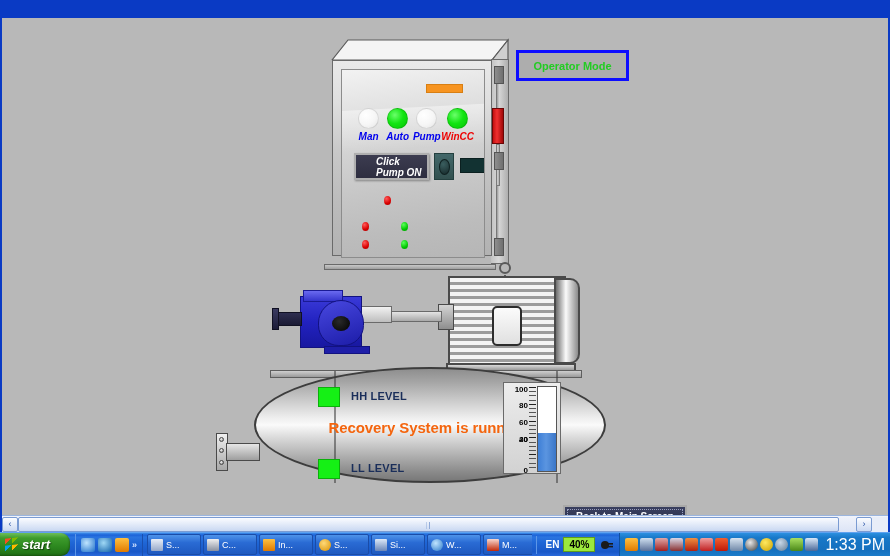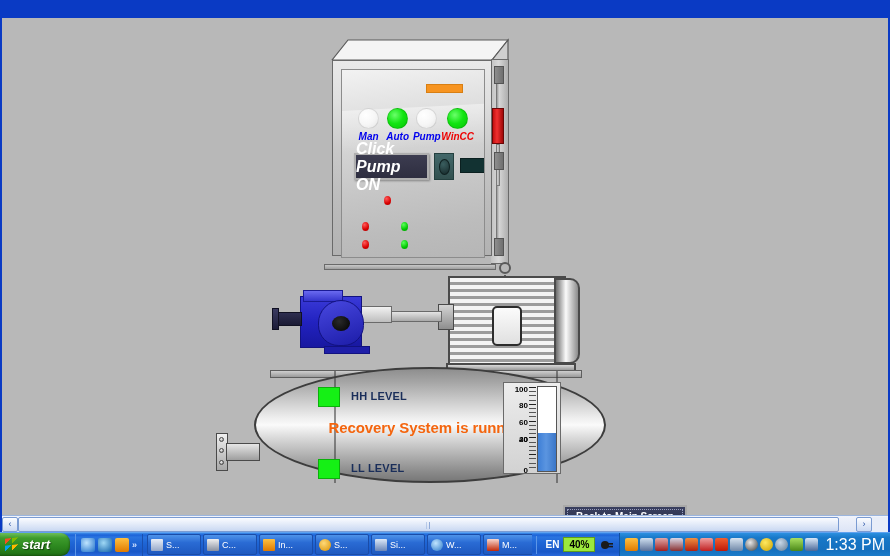--- a/index.html
+++ b/index.html
@@ -157,23 +157,24 @@
   .lamp.on  { background: radial-gradient(circle at 36% 32%, #6BFF6B 0%, #12E512 48%, #06C406 100%); }
   .lamp.off { background: radial-gradient(circle at 36% 32%, #FFFFFF 0%, #F6F6F6 55%, #E4E4E4 100%); }
   .lamp-label { font-size:10px; font-weight:bold; margin-top:2px; line-height:11px; }
   .lbl-blue { color:#0000EE; }
   .lbl-red  { color:#EE0000; }
 
   .pump-btn {
     position:absolute; left:12px; top:83px; width:75px; height:27px;
     background: linear-gradient(180deg,#3C3C50,#2E2E40);
     border:2px solid #AFAFAF;
-    color:#fff; font-size:16px; font-weight:bold;
+    color:#fff; font-size:10px; font-weight:bold;
     display:flex; align-items:center; justify-content:center;
     box-shadow: 1px 1px 2px rgba(0,0,0,.35);
+    padding-left: 20px;
   }
   .sel-switch {
     position:absolute; left:92px; top:83px; width:20px; height:27px;
     background: linear-gradient(180deg,#43686A,#32504F);
     border:1px solid #24403f;
     display:flex; align-items:center; justify-content:center;
   }
   .sel-knob {
     width:11px; height:16px; border-radius:50%;
     background: radial-gradient(circle at 35% 30%,#3A5E5F,#16292A);
@@ -516,20 +517,23 @@
             <div class="led green" style="left:39px; top:44px"></div>
             <div class="led red" style="left:0px;  top:61px"></div>
             <div class="led green" style="left:39px; top:61px"></div>
           </div>
         </div>
       </div>
 
       <div class="panel-foot"></div>
     </div>
 
+    <div class="op-mode">
+      <span>Operator Mode</span>
+    </div>
 
     <div class="assembly">
       <div class="motor-eye"></div>
       <div class="motor-body"></div>
       <div class="motor-endbell"></div>
       <div class="motor-junction"></div>
       <div class="motor-base"></div>
       <div class="motor-shaft-hub"></div>
       <div class="shaft"></div>
       <div class="coupling"></div>

